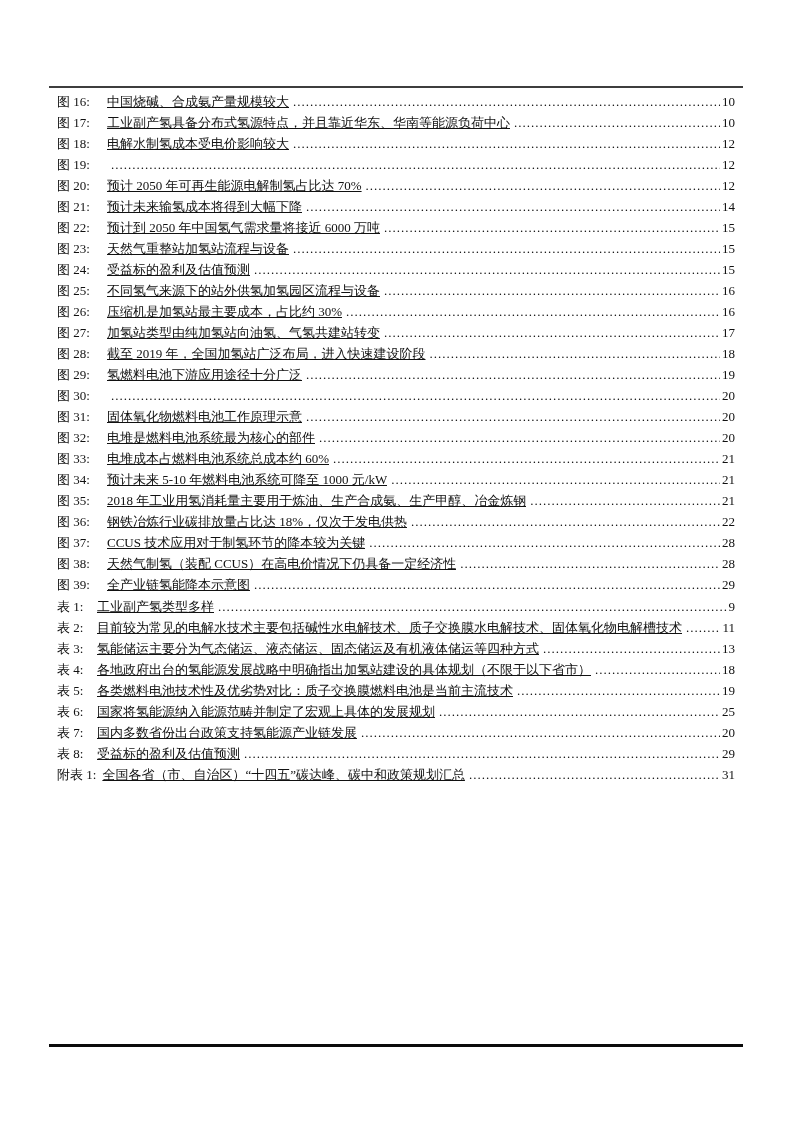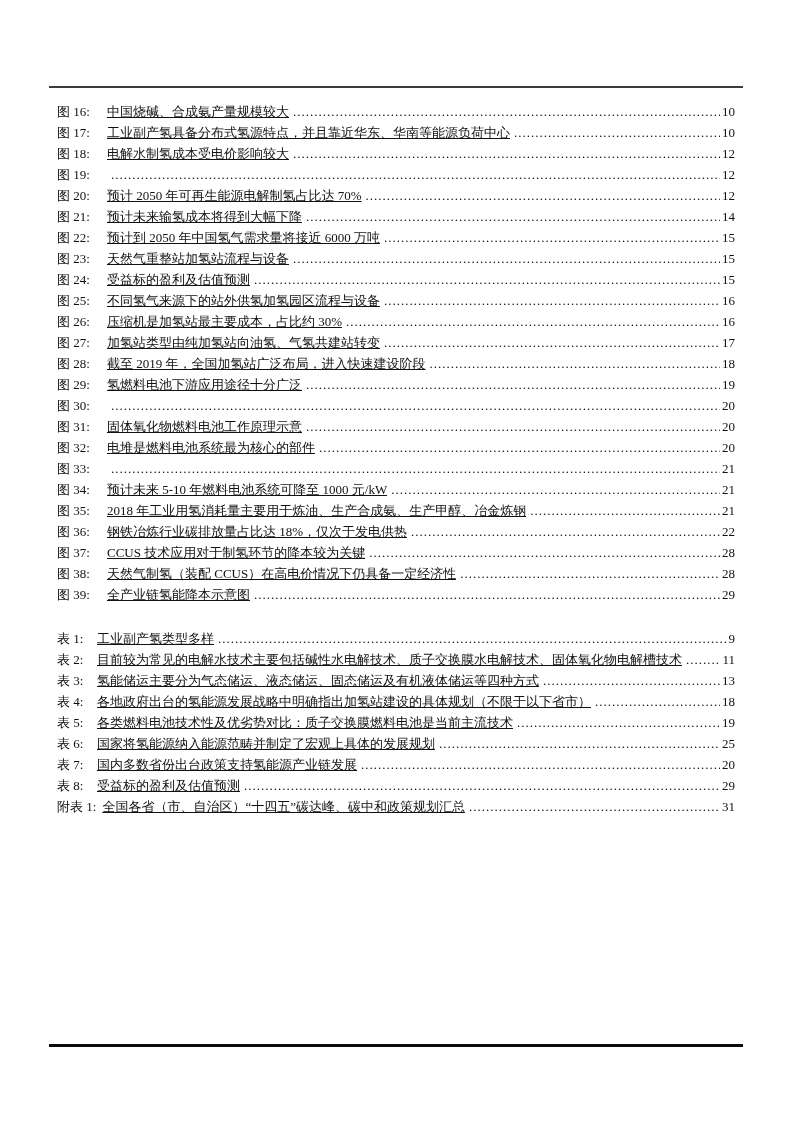--- a/index.html
+++ b/index.html
@@ -29,22 +29,22 @@
   .rule-bottom {
     top: 1044px;
     height: 3px;
     background: #0a0a0a;
   }
   .toc-list {
     position: absolute;
     left: 57px;
     width: 678px;
   }
-  .toc-figures { top: 101px; }
-  .toc-tables  { top: 628px; }
+  .toc-figures { top: 91px; }
+  .toc-tables  { top: 596px; }
   .toc-row {
     display: flex;
     align-items: baseline;
     height: 21px;
     line-height: 21px;
     font-size: 13px;
     overflow: hidden;
     white-space: nowrap;
   }
   .entry-label {
@@ -177,20 +177,21 @@
         <span class="entry-page">20</span>
       </div>
       <div class="toc-row">
         <span class="entry-label">图 32:</span>
         <span class="entry-title">电堆是燃料电池系统最为核心的部件</span>
         <span class="leader"></span>
         <span class="entry-page">20</span>
       </div>
       <div class="toc-row">
         <span class="entry-label">图 33:</span>
+        <span class="entry-title">电堆成本占燃料电池系统总成本约 60%</span>
         <span class="leader"></span>
         <span class="entry-page">21</span>
       </div>
       <div class="toc-row">
         <span class="entry-label">图 34:</span>
         <span class="entry-title">预计未来 5-10 年燃料电池系统可降至 1000 元/kW</span>
         <span class="leader"></span>
         <span class="entry-page">21</span>
       </div>
       <div class="toc-row">

